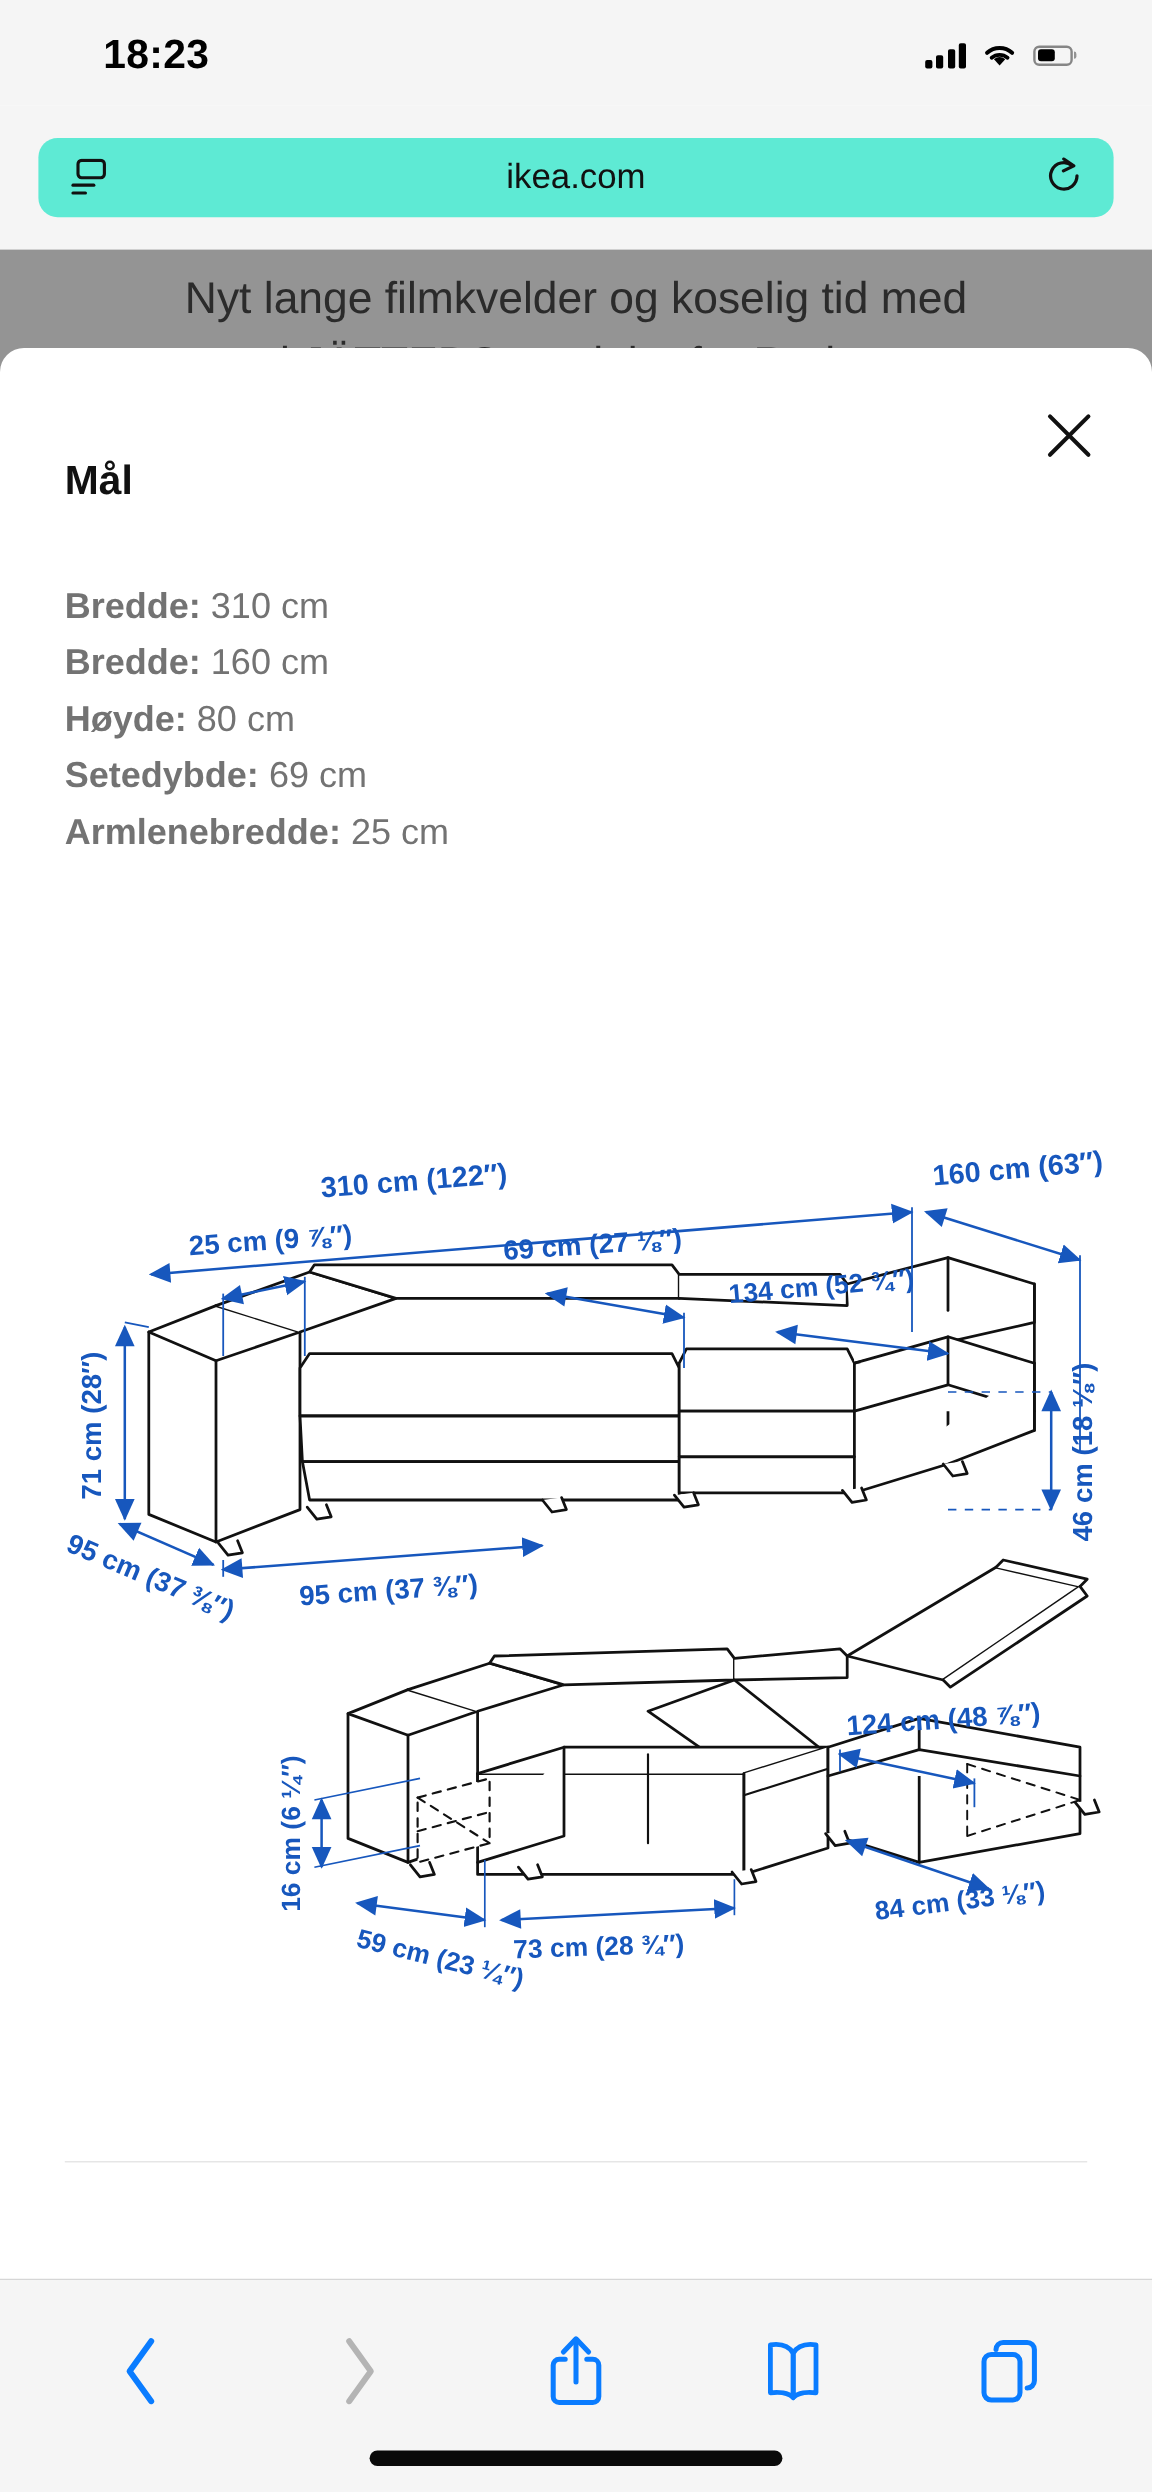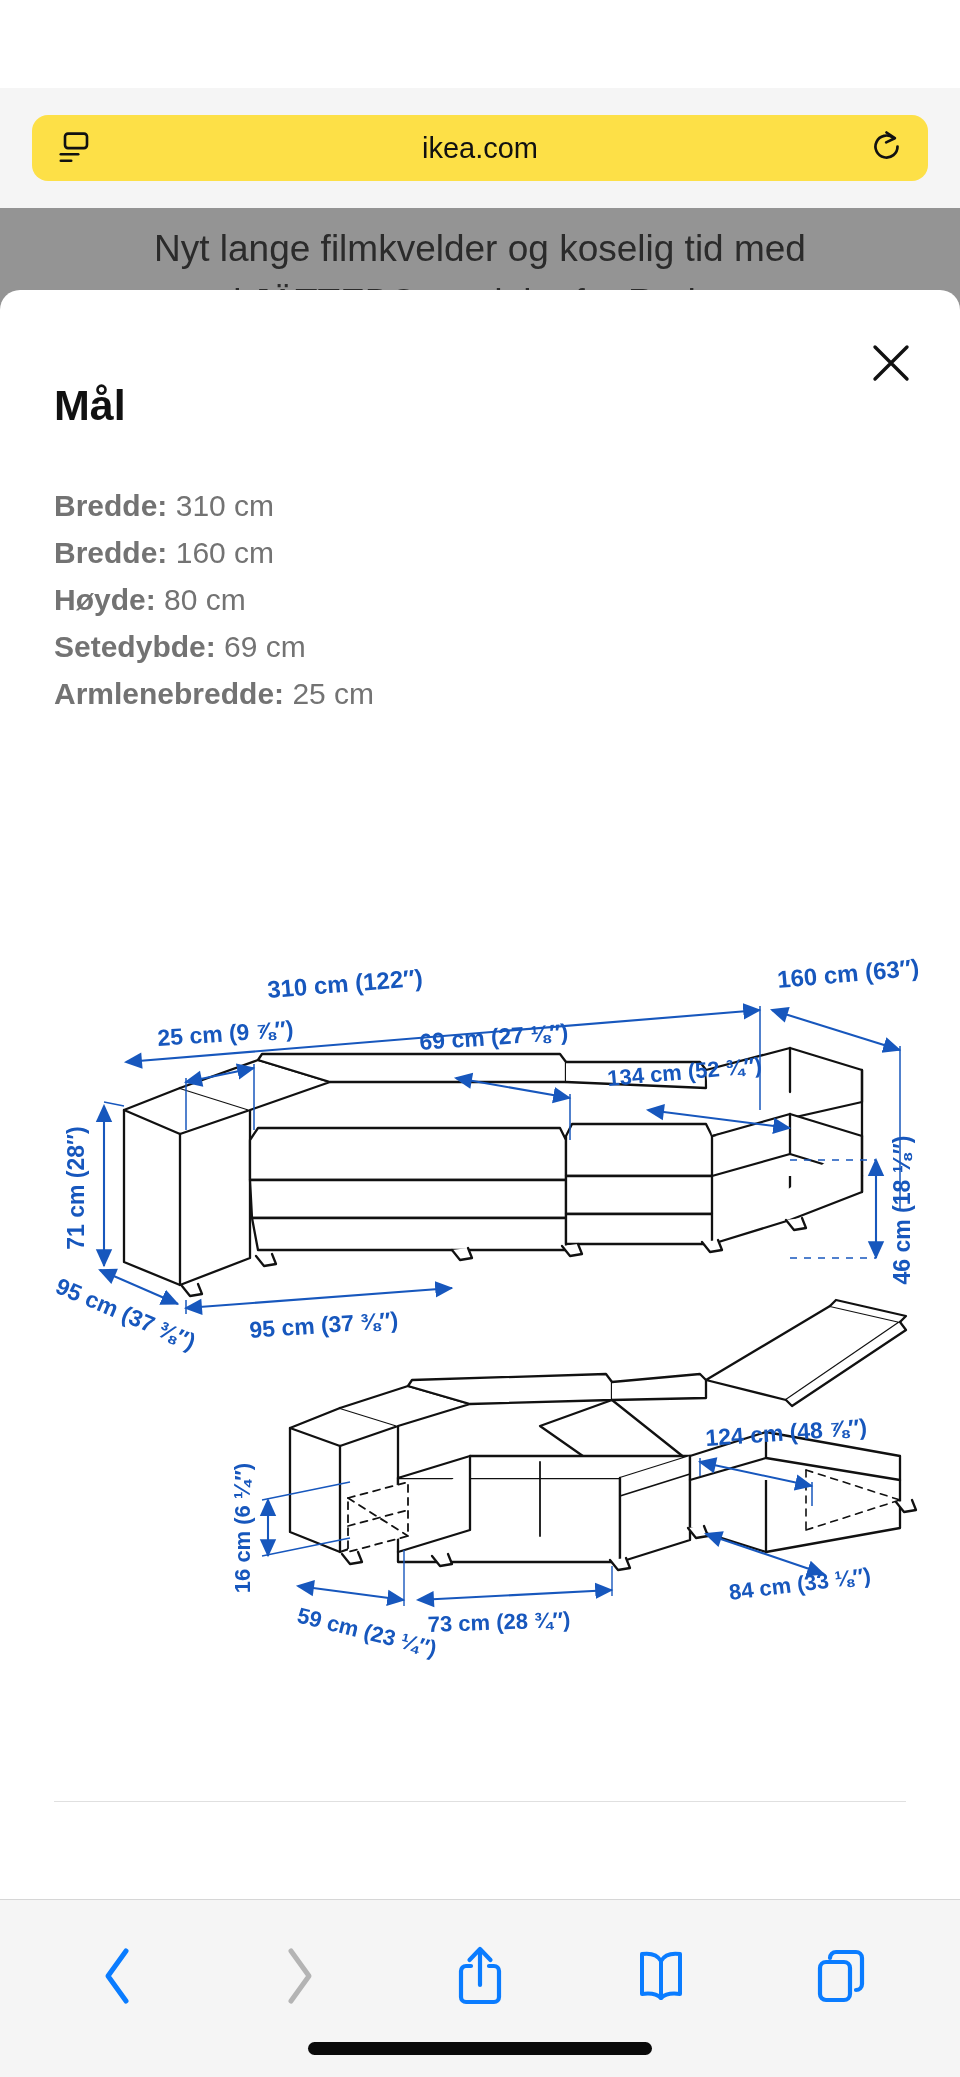--- a/index.html
+++ b/index.html
@@ -96,21 +96,21 @@
     width: 960px;
     height: 120px;
     background: #f5f5f5;
     display: flex;
     align-items: center;
     justify-content: center;
   }
   .urlbar {
     width: 896px;
     height: 66px;
-    background: #fde047;
+    background: #5eead4;
     border-radius: 16px;
     display: flex;
     align-items: center;
     justify-content: space-between;
     padding: 0 26px;
     box-sizing: border-box;
     position: relative;
   }
   .url-text {
     position: absolute;
@@ -159,21 +159,21 @@
     top: 44px; right: 40px;
     width: 58px; height: 58px;
     display: flex;
     align-items: center;
     justify-content: center;
     cursor: pointer;
   }
   .modal-title {
     position: absolute;
     top: 94px; left: 54px;
-    font-size: 43px;
+    font-size: 34px;
     font-weight: 700;
     color: #111;
     line-height: 1;
   }
 
   .specs {
     position: absolute;
     top: 192px; left: 54px;
     width: 700px;
   }
@@ -240,20 +240,40 @@
     height: 13px;
     background: #0a0a0a;
     border-radius: 7px;
   }
 </style>
 </head>
 <body>
 
 <div id="phone">
 
+  <div class="status-bar">
+    <div class="status-time">18:23</div>
+    <div class="status-right">
+      <div class="signal-bars">
+        <i></i>
+          <i></i>
+          <i></i>
+          <i></i>
+      </div>
+      <svg width="30" height="22" viewBox="0 0 30 22">
+        <path d="M15 19.6 L10.3 14.3 a7.2 7.2 0 0 1 9.4 0 Z" fill="#000"></path>
+        <path d="M4.6 9.0 a15.6 15.6 0 0 1 20.8 0" stroke="#000" stroke-width="3.4" fill="none" stroke-linecap="round"></path>
+        <path d="M8.4 13.1 a10.2 10.2 0 0 1 13.2 0" stroke="#000" stroke-width="3.2" fill="none" stroke-linecap="round"></path>
+      </svg>
+      <div class="battery-shell">
+        <div class="battery-fill" id="battery-fill" style="width: 55%;"></div>
+        <div class="battery-nub"></div>
+      </div>
+    </div>
+  </div>
 
   <div class="urlbar-wrap">
     <div class="urlbar">
       <svg class="reader-icon" viewBox="0 0 34 32">
         <rect x="7" y="1.6" width="22" height="14.5" rx="3" stroke="#111" stroke-width="2.6" fill="none"></rect>
         <rect x="1.5" y="21" width="20" height="2.6" rx="1.3" fill="#111"></rect>
         <rect x="1.5" y="27.5" width="13" height="2.6" rx="1.3" fill="#111"></rect>
       </svg>
       <div class="url-text">ikea.com</div>
       <svg class="reload-icon" viewBox="0 0 30 34">

